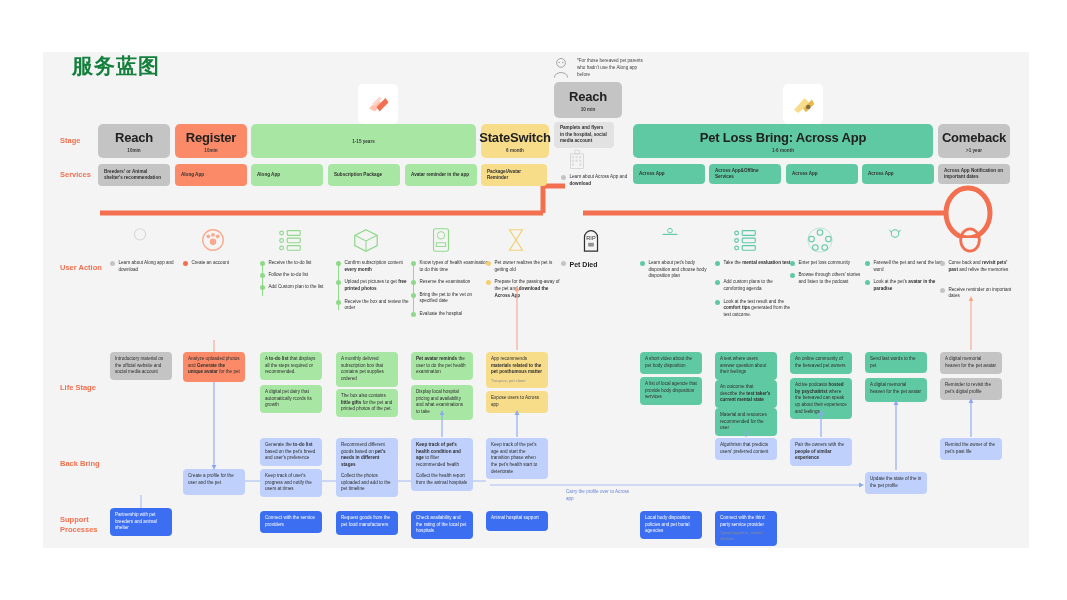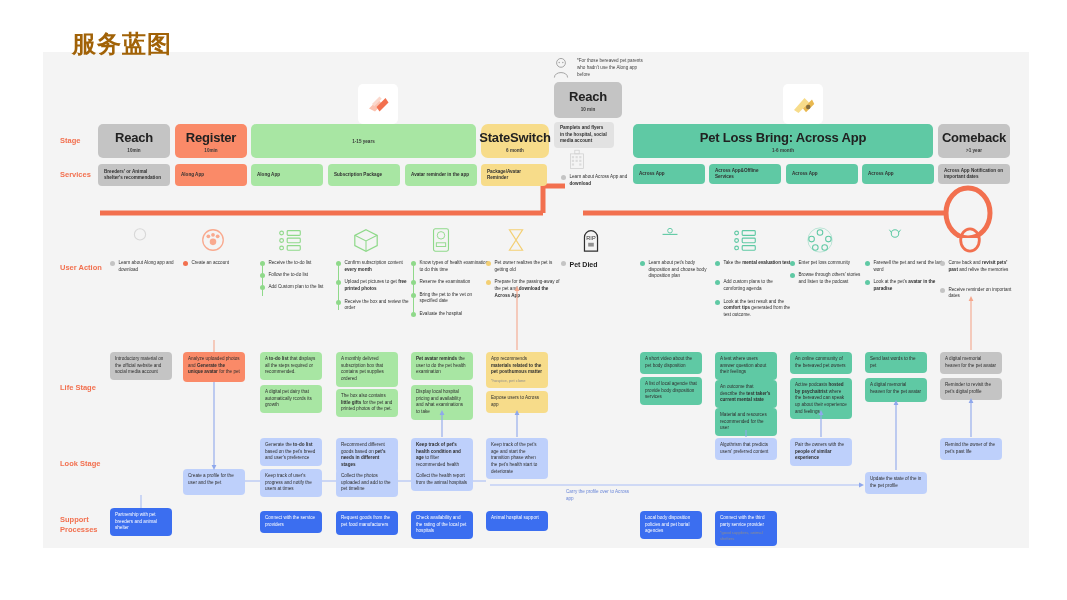--- a/index.html
+++ b/index.html
@@ -15,24 +15,24 @@
     background: #ffffff;
   }
   .board {
     position: absolute;
     left: 43px; top: 52px;
     width: 986px; height: 496px;
     background: #f4f4f4;
   }
   #title {
     position: absolute;
-    left: 72px; top: 28px;
-    font-size: 24px;
+    left: 72px; top: 52px;
+    font-size: 21px;
     font-weight: bold;
-    color: #a16207;
+    color: #15803d;
     letter-spacing: 1px;
     font-family: "DejaVu Sans", sans-serif;
   }
 
   
   .row-label {
     position: absolute;
     color: #f2704f;
     font-size: 7.5px;
     font-weight: bold;
@@ -159,37 +159,37 @@
       <path d="M8 28 L22 12 L28 18 L14 32 Z" fill="#f7dc8a"></path>
       <path d="M20 26 L32 14 L35 20 L24 31 Z" fill="#e9b84f"></path>
       <circle cx="27" cy="24" r="3" fill="#2f2f2f" opacity="0.55"></circle>
     </svg>
   </div>
 
   <div class="row-label" style="left:60px; top:136px;">Stage</div>
   <div class="row-label" style="left:60px; top:170px;">Services</div>
   <div class="row-label" style="left:60px; top:263px;">User Action</div>
   <div class="row-label" style="left:60px; top:383px;">Life Stage</div>
-  <div class="row-label" style="left:60px; top:459px;">Look Stage</div>
+  <div class="row-label" style="left:60px; top:459px;">Back Bring</div>
   <div class="row-label" style="left:60px; top:515px;">Support
 Processes</div>
 
   <div id="layer-stages">
       <div class="stage" style="left: 98px; top: 124px; width: 72px; height: 34px; background: rgb(196, 196, 196);">
         <div class="s-name">Reach</div>
         <div class="s-dur">10min</div>
       </div>
       <div class="stage" style="left: 175px; top: 124px; width: 72px; height: 34px; background: rgb(250, 138, 104);">
         <div class="s-name">Register</div>
         <div class="s-dur">10min</div>
       </div>
       <div class="stage" style="left: 251px; top: 124px; width: 225px; height: 34px; background: rgb(168, 230, 163);">
         <div class="s-dur">1-15 years</div>
       </div>
-      <div class="stage" style="left: 481px; top: 124px; width: 68px; height: 34px; background: rgb(247, 220, 138); border-radius: 7px;">
+      <div class="stage" style="left: 481px; top: 124px; width: 68px; height: 34px; background: rgb(247, 220, 138);">
         <div class="s-name">StateSwitch</div>
         <div class="s-dur">6 month</div>
       </div>
       <div class="stage" style="left: 554px; top: 82px; width: 68px; height: 36px; background: rgb(196, 196, 196);">
         <div class="s-name">Reach</div>
         <div class="s-dur">10 min</div>
       </div>
       <div class="stage" style="left: 633px; top: 124px; width: 300px; height: 34px; background: rgb(95, 201, 164);">
         <div class="s-name">Pet Loss Bring: Across App</div>
         <div class="s-dur">1-6 month</div>

